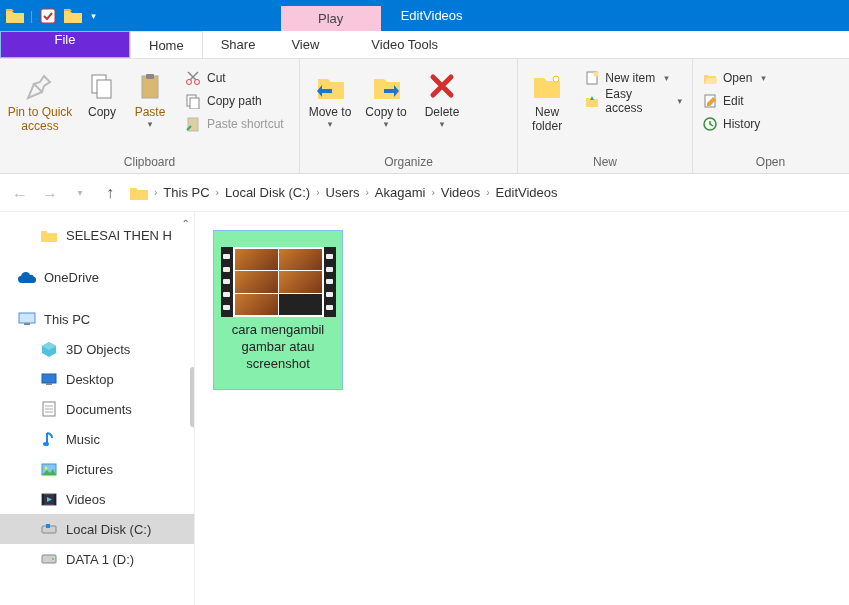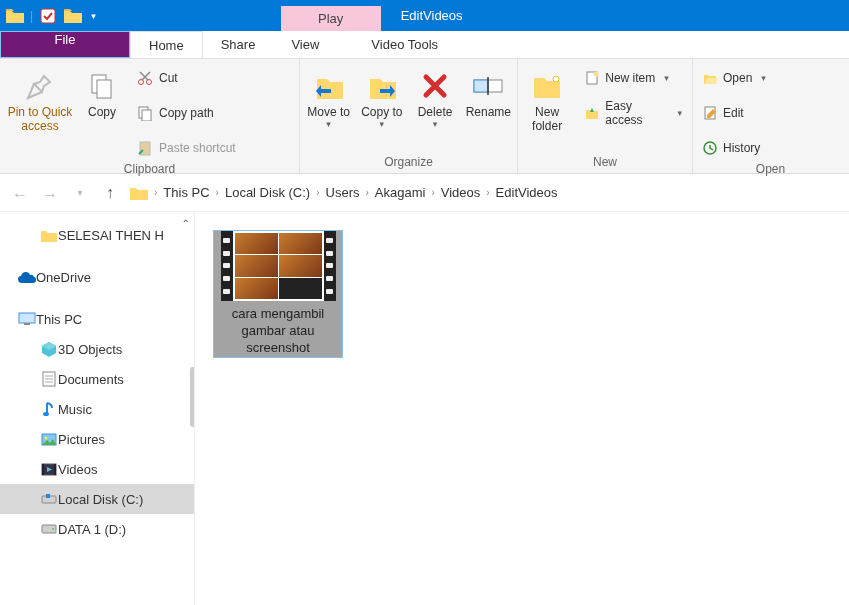--- a/index.html
+++ b/index.html
@@ -8,59 +8,59 @@
 
 .titlebar { height: 31px; background: #0078d7; display: flex; align-items: center; color: #fff; }
 .titlebar .qat { display: flex; align-items: center; gap: 5px; padding: 0 5px; }
 .titlebar .qat-icon { width: 20px; height: 20px; display: flex; align-items: center; justify-content: center; }
 .titlebar .contextual-tab { background: #f8c7db; color: #444; height: 25px; margin-top: 6px; width: 100px; display: flex; align-items: center; justify-content: center; margin-left: 180px; font-size: 13px; }
 .titlebar .title { color: #fff; font-size: 13px; margin-left: 20px; }
 
 
 .tabs { height: 28px; background: #fff; display: flex; align-items: stretch; border-bottom: 1px solid #e1e1e1; }
 .tab { padding: 12px 18px; display: flex; align-items: center; font-size: 13px; cursor: pointer; color: #333; }
-.tab.file { background: #701a75; color: #fff; padding: 0 22px; }
+.tab.file { background: #6d28d9; color: #fff; padding: 0 22px; }
 .tab.active { background: #fff; border: 1px solid #e1e1e1; border-bottom: none; }
 
 
 .ribbon { height: 115px; background: #f5f5f5; border-bottom: 1px solid #ddd; display: flex; }
 .group { border-right: 1px solid #e1e1e1; display: flex; flex-direction: column; padding: 3px 4px 0; }
 .group-body { flex: 1; display: flex; align-items: flex-start; gap: 4px; padding-top: 4px; }
 .group-label { text-align: center; font-size: 12px; color: #666; padding: 3px 0 4px; }
 .btn-large { display: flex; flex-direction: column; align-items: center; justify-content: flex-start; width: 52px; padding: 4px 2px; gap: 3px; cursor: pointer; color: #333; text-align: center; line-height: 1.2; }
 .btn-large.disabled { color: #a16207; }
 .btn-large .icon { width: 32px; height: 32px; display: flex; align-items: center; justify-content: center; }
 .btn-large .label { font-size: 12px; }
 .btn-small { display: flex; align-items: center; gap: 6px; height: 23px; padding: 0 6px; cursor: pointer; color: #333; font-size: 12px; }
 .btn-small.disabled { color: #999; }
-.stack { display: flex; flex-direction: column; gap: 12px; }
+.stack { display: flex; flex-direction: column; gap: 0; }
 .drop::after { content: "▾"; font-size: 9px; margin-left: 3px; color: #666; }
 .drop-below::after { content: "▾"; font-size: 9px; color: #666; display: block; }
 
 
 .addrbar { height: 38px; display: flex; align-items: center; padding: 0 10px; gap: 10px; border-bottom: 1px solid #eee; }
 .navbtn { color: #bbb; font-size: 16px; width: 20px; text-align: center; cursor: pointer; }
 .navbtn.enabled { color: #555; }
 .breadcrumb { display: flex; align-items: center; gap: 6px; font-size: 13px; color: #333; flex: 1; }
 .breadcrumb .crumb { cursor: pointer; }
 .breadcrumb .sep { color: #888; font-size: 10px; }
 
 
 .body { display: flex; height: calc(605px - 31px - 28px - 115px - 38px); }
 .sidebar { width: 195px; border-right: 1px solid #eee; overflow-y: auto; position: relative; }
 .tree { padding: 8px 0; }
-.tree-item { display: flex; align-items: center; height: 30px; padding: 0 10px 0 18px; cursor: pointer; font-size: 13px; color: #333; }
+.tree-item { display: flex; align-items: center; gap: 8px; height: 30px; padding: 0 10px 0 18px; cursor: pointer; font-size: 13px; color: #333; }
 .tree-item.indent { padding-left: 40px; }
 .tree-item.selected { background: #d9d9d9; }
 .tree-item .ticon { width: 18px; height: 18px; display: flex; align-items: center; justify-content: center; }
 .sidebar .upcaret { position: absolute; right: 4px; top: 6px; font-size: 10px; color: #555; }
 .sidebar .scroll-hint { position: absolute; right: -4px; top: 155px; width: 8px; height: 60px; background: #ccc; border-radius: 3px; }
 
 .content { flex: 1; padding: 18px; display: flex; align-items: flex-start; }
-.file { width: 130px; border: 1px solid #84c1ed; background: #a3a3a3; padding: 0; display: flex; flex-direction: column; align-items: center; cursor: pointer; }
+.file { width: 130px; border: 1px solid #84c1ed; background: #86efac; padding: 16px; display: flex; flex-direction: column; align-items: center; cursor: pointer; }
 .thumb { width: 115px; height: 70px; background: #333; display: flex; position: relative; }
 .thumb .strip { width: 12px; background: #212121; display: flex; flex-direction: column; justify-content: space-around; padding: 3px 0; }
 .thumb .strip .hole { width: 7px; height: 5px; background: #eee; margin: 0 auto; border-radius: 1px; }
 .thumb .mid { flex: 1; background: #fff; display: grid; grid-template-columns: 1fr 1fr; grid-template-rows: 1fr 1fr 1fr; gap: 1px; padding: 2px; }
 .thumb .mid div { background: linear-gradient(135deg, #c97b2e, #7b3818); }
 .fname { font-size: 13px; text-align: center; color: #222; margin-top: 5px; line-height: 1.3; }
 
 svg { display: block; }
 </style>
 </head>
@@ -115,20 +115,29 @@
       </div>
       <div class="btn-large" style="width:44px">
         <span class="icon">
           <svg width="28" height="28" viewBox="0 0 28 28">
               <rect x="4" y="3" width="14" height="18" fill="#fff" stroke="#888"></rect>
               <rect x="9" y="8" width="14" height="18" fill="#fff" stroke="#888"></rect>
             </svg>
         </span>
         <span class="label">Copy</span>
       </div>
+      <div class="btn-large disabled" style="width:44px">
+        <span class="icon">
+          <svg width="28" height="28" viewBox="0 0 28 28">
+              <rect x="6" y="4" width="16" height="22" fill="#d9b86f" stroke="#aaa"></rect>
+              <rect x="10" y="2" width="8" height="5" fill="#888" rx="1"></rect>
+            </svg>
+        </span>
+        <span class="label drop-below">Paste</span>
+      </div>
       <div class="stack" style="margin-left:3px">
         <div class="btn-small">
           <span>
             <svg width="16" height="16" viewBox="0 0 16 16">
                 <circle cx="4" cy="12" r="2.5" fill="none" stroke="#d44"></circle>
                 <circle cx="12" cy="12" r="2.5" fill="none" stroke="#d44"></circle>
                 <path d="M5 10 L13 2 M11 10 L3 2" stroke="#888" stroke-width="1.5"></path>
               </svg>
           </span>
           <span>Cut</span>
@@ -176,30 +185,20 @@
         </span>
         <span class="label drop-below">Copy to</span>
       </div>
       <div class="btn-large">
         <span class="icon">
           <svg width="28" height="28" viewBox="0 0 28 28">
               <path d="M5 5 L23 23 M23 5 L5 23" stroke="#d32f2f" stroke-width="5" stroke-linecap="round"></path>
             </svg>
         </span>
         <span class="label drop-below">Delete</span>
-      </div>
-      <div class="btn-large">
-        <span class="icon">
-          <svg width="30" height="22" viewBox="0 0 30 22">
-              <rect x="1" y="5" width="28" height="12" fill="#fff" stroke="#888"></rect>
-              <rect x="1" y="5" width="14" height="12" fill="#cde6ff" stroke="#4a90d9"></rect>
-              <line x1="15" y1="2" x2="15" y2="20" stroke="#333" stroke-width="1.5"></line>
-            </svg>
-        </span>
-        <span class="label">Rename</span>
       </div>
     </div>
     <div class="group-label">Organize</div>
   </div>
 
   <div class="group" style="width:175px">
     <div class="group-body">
       <div class="btn-large">
         <span class="icon">
           <svg width="32" height="28" viewBox="0 0 32 28">
@@ -331,20 +330,29 @@
         <span class="ticon">
             <svg width="16" height="16" viewBox="0 0 16 16">
               <path d="M8 1 L15 5 L15 12 L8 16 L1 12 L1 5 Z" fill="#4fc3d9"></path>
               <path d="M8 1 L15 5 L8 9 L1 5 Z" fill="#7fd4e3"></path>
             </svg>
           </span>
         <span>3D Objects</span>
       </div>
       <div class="tree-item indent">
         <span class="ticon">
+            <svg width="16" height="13" viewBox="0 0 16 13">
+              <rect x="1" y="1" width="14" height="9" fill="#2e7cd6" stroke="#1a5fa8"></rect>
+              <rect x="5" y="10" width="6" height="2" fill="#888"></rect>
+            </svg>
+          </span>
+        <span>Desktop</span>
+      </div>
+      <div class="tree-item indent">
+        <span class="ticon">
             <svg width="14" height="16" viewBox="0 0 14 16">
               <rect x="1" y="1" width="12" height="14" fill="#fff" stroke="#888"></rect>
               <line x1="3" y1="5" x2="11" y2="5" stroke="#aaa"></line>
               <line x1="3" y1="8" x2="11" y2="8" stroke="#aaa"></line>
               <line x1="3" y1="11" x2="11" y2="11" stroke="#aaa"></line>
             </svg>
           </span>
         <span>Documents</span>
       </div>
       <div class="tree-item indent">

